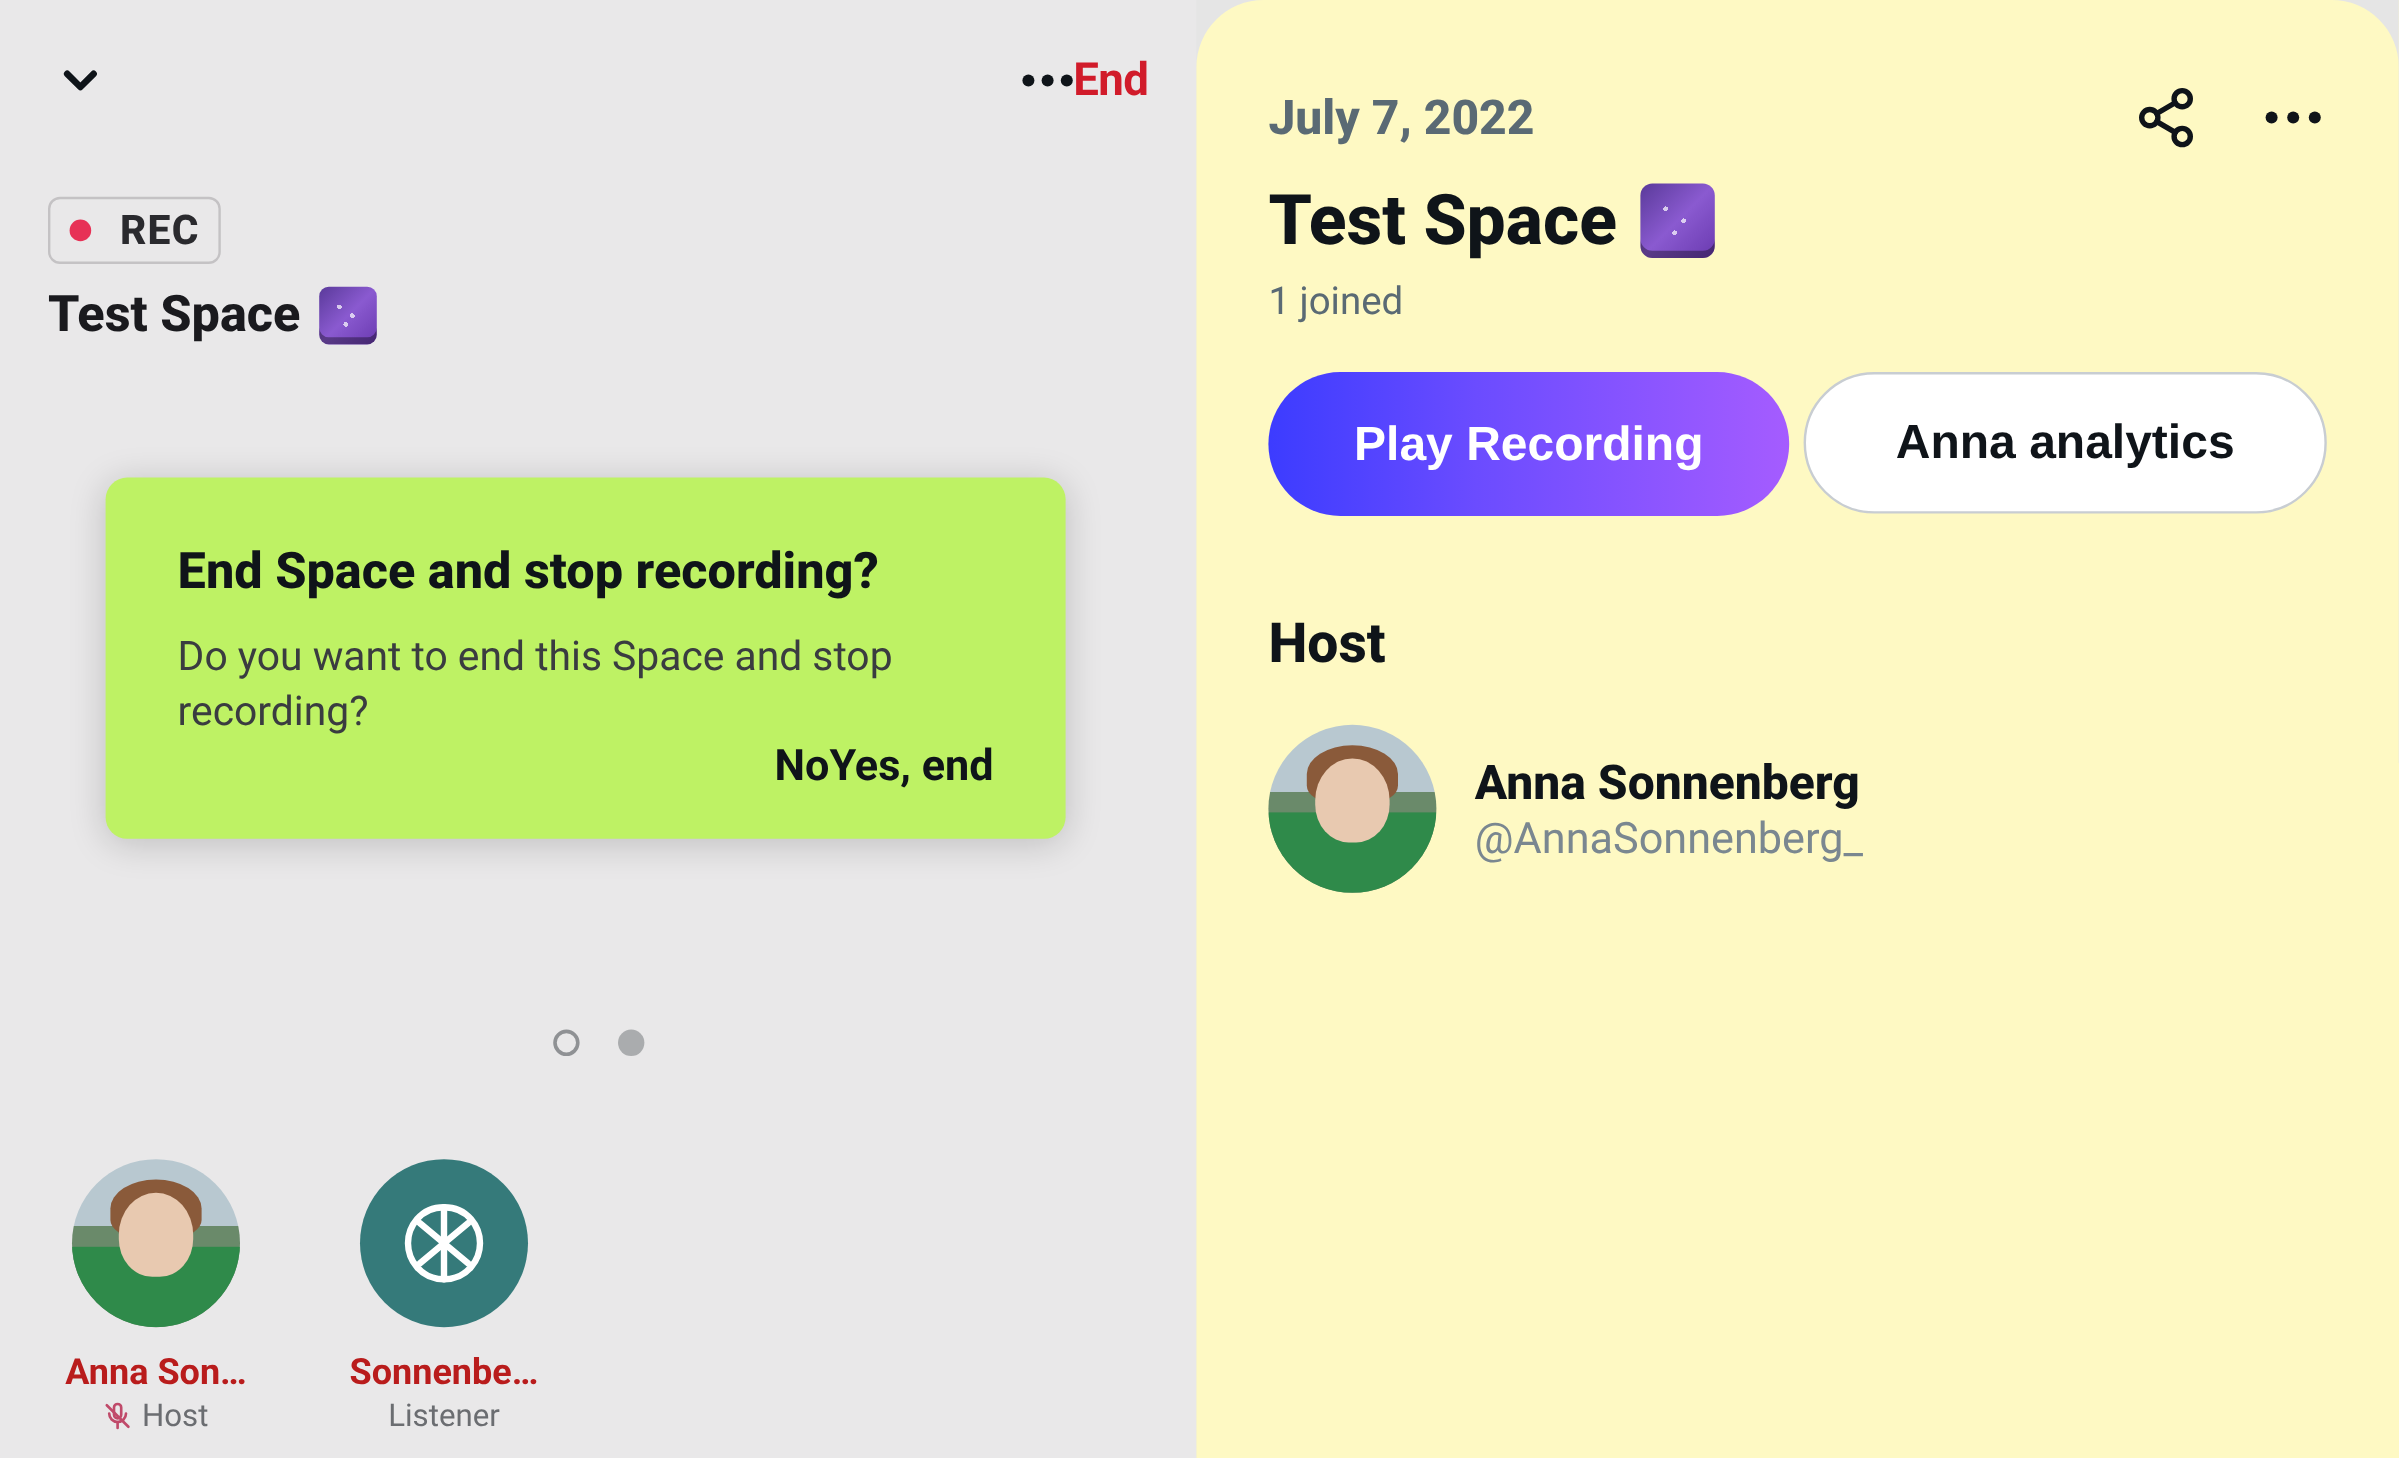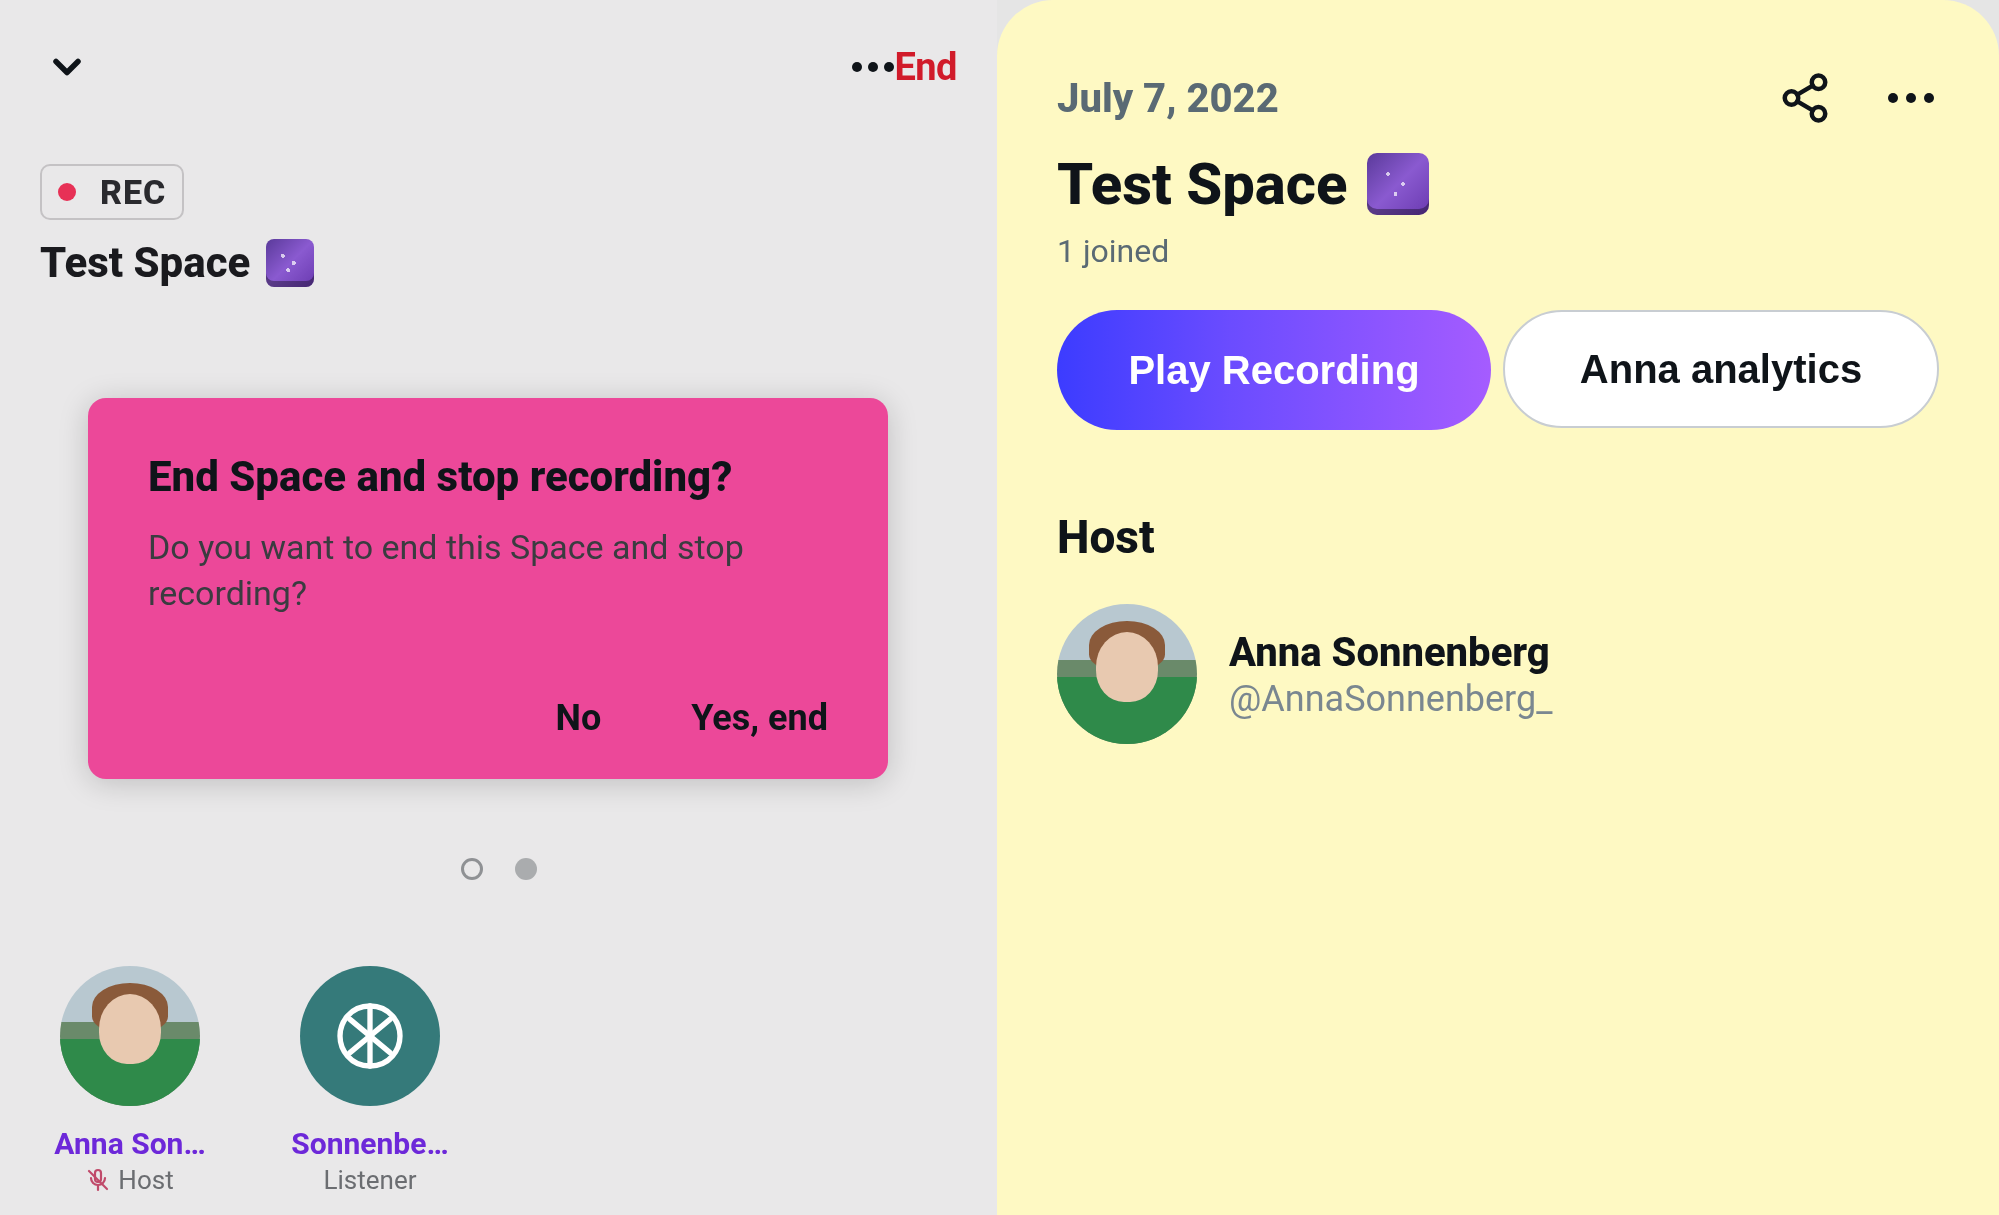--- a/index.html
+++ b/index.html
@@ -167,21 +167,21 @@
   .avatar-teal {
     background: #357a7a;
     display: flex;
     align-items: center;
     justify-content: center;
   }
   .participant-name {
     margin-top: 20px;
     font-size: 30px;
     font-weight: 700;
-    color: #6d28d9;
+    color: #b91c1c;
     max-width: 180px;
     white-space: nowrap;
     overflow: hidden;
     text-overflow: ellipsis;
   }
   .participant-role {
     margin-top: 4px;
     font-size: 26px;
     color: #6b6d71;
     display: flex;
@@ -189,41 +189,39 @@
     gap: 8px;
   }
   .mic-muted-icon svg { display:block; }
 
   
   .modal {
     position: absolute;
     left: 88px;
     top: 398px;
     width: 800px;
-    background: #ec4899;
+    background: #bef264;
     border-radius: 18px;
     padding: 54px 60px 40px 60px;
     box-shadow: 0 4px 30px rgba(0,0,0,.18);
   }
   .modal-title {
     font-size: 42px;
     font-weight: 800;
     color: #0f1419;
     margin-bottom: 24px;
   }
   .modal-body {
     font-size: 34px;
     color: #3a3c40;
     line-height: 1.35;
   }
   .modal-actions {
     display: flex;
     justify-content: flex-end;
-    gap: 90px;
-    margin-top: 80px;
     font-size: 36px;
     font-weight: 700;
     color: #0f1419;
     text-align: center;
   }
   .modal-actions .btn { cursor: pointer; }
 
   
   .right-panel {
     flex: 1;

